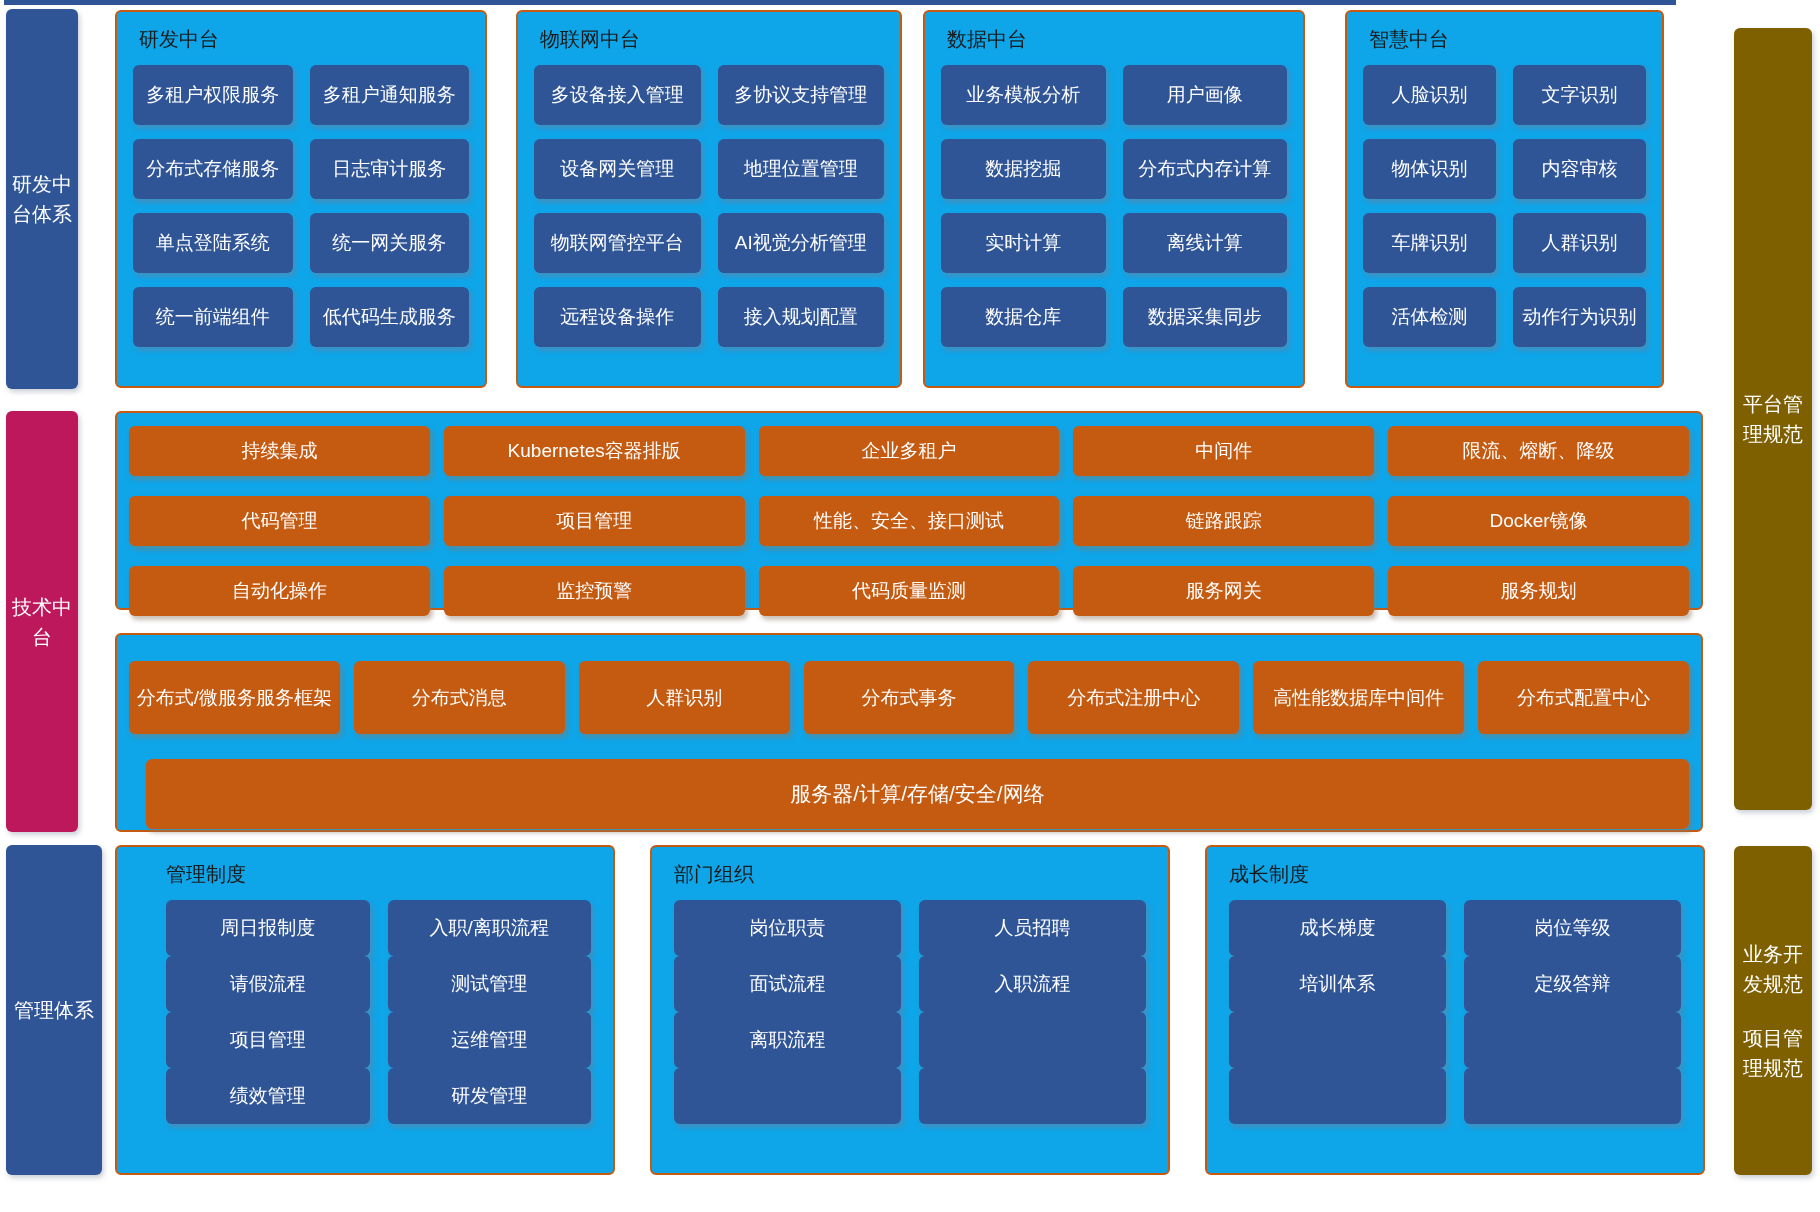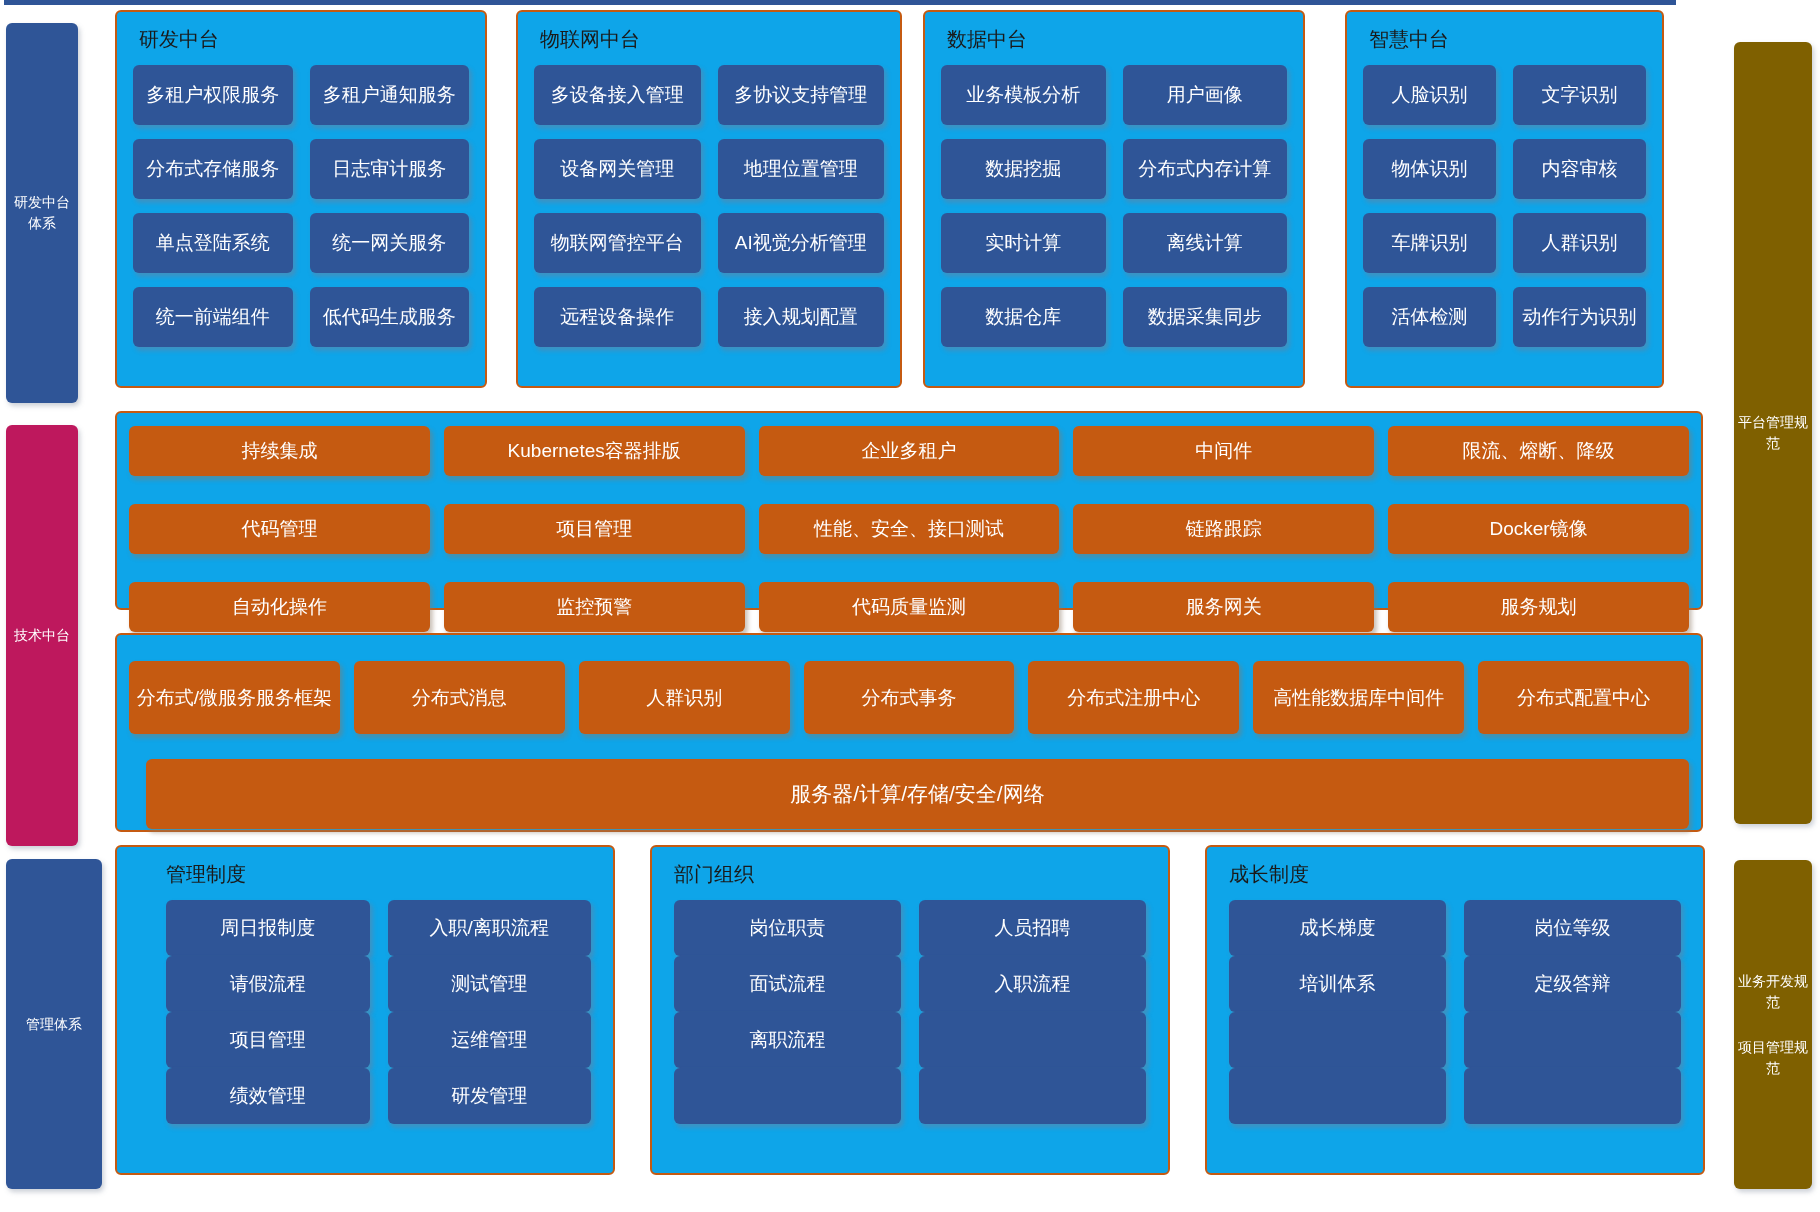--- a/index.html
+++ b/index.html
@@ -5,24 +5,23 @@
   html,body { margin:0; padding:0; background:#ffffff; }
   .page {
     position:relative; width:1820px; height:1212px; background:#ffffff;
     font-family:"Liberation Sans","DejaVu Sans",sans-serif; overflow:hidden;
   }
   .top-strip { position:absolute; left:4px; top:0; width:1672px; height:5px; background:#2F5597; }
 
   
   .vbar {
     position:absolute; display:flex; align-items:center; justify-content:center;
-    text-align:center; color:#fff; font-size:14px; line-height:1.5;
+    text-align:center; color:#fff; font-size:20px; line-height:1.5;
     border-radius:6px; box-sizing:border-box; padding:0 2px;
     box-shadow:2px 3px 5px rgba(110,120,140,.35);
-    margin-top:14px;
   }
   .vbar.blue   { background:#2F5597; }
   .vbar.orange { background:#be185d; }
   .vbar.olive  { background:#7F6000; }
   .bar-rd    { left:6px;  top:9px;   width:72px; height:380px; }
   .bar-tech  { left:6px;  top:411px; width:72px; height:421px; }
   .bar-mgmt  { left:6px;  top:845px; width:96px; height:330px; }
   .bar-platform { left:1734px; top:28px;  width:78px; height:782px; }
   .bar-specs    { left:1734px; top:846px; width:78px; height:329px; flex-direction:column; gap:24px; }
 
@@ -43,21 +42,21 @@
 
   .chip {
     display:flex; align-items:center; justify-content:center; text-align:center;
     background:#2F5597; color:#ffffff; font-size:19px; line-height:1.25;
     border-radius:6px; box-shadow:2.5px 3.5px 4px rgba(115,125,150,.45);
     height:60px; padding:0 6px; box-sizing:border-box;
   }
   .chip.orange { background:#C55A11; box-shadow:2.5px 3.5px 4px rgba(140,120,100,.45); }
 
   .box-tools { left:115px; top:411px; width:1588px; height:199px; }
-  .tools-grid { display:grid; grid-template-columns:repeat(5,1fr); gap:28px 14px; padding:13px 12px; }
+  .tools-grid { display:grid; grid-template-columns:repeat(5,1fr); gap:20px 14px; padding:13px 12px; }
   .tools-grid .chip { height:50px; }
 
   .box-mw { left:115px; top:633px; width:1588px; height:199px; }
   .mw-grid { display:grid; grid-template-columns:repeat(7,1fr); gap:0 14px; padding:26px 12px 0; }
   .mw-grid .chip { height:73px; }
   .infra-wrap { padding:25px 12px 0; }
   .infra-bar {
     height:70px; display:flex; align-items:center; justify-content:center;
     background:#C55A11; color:#fff; font-size:21px; border-radius:6px;
     box-shadow:2.5px 3.5px 4px rgba(140,120,100,.45);

